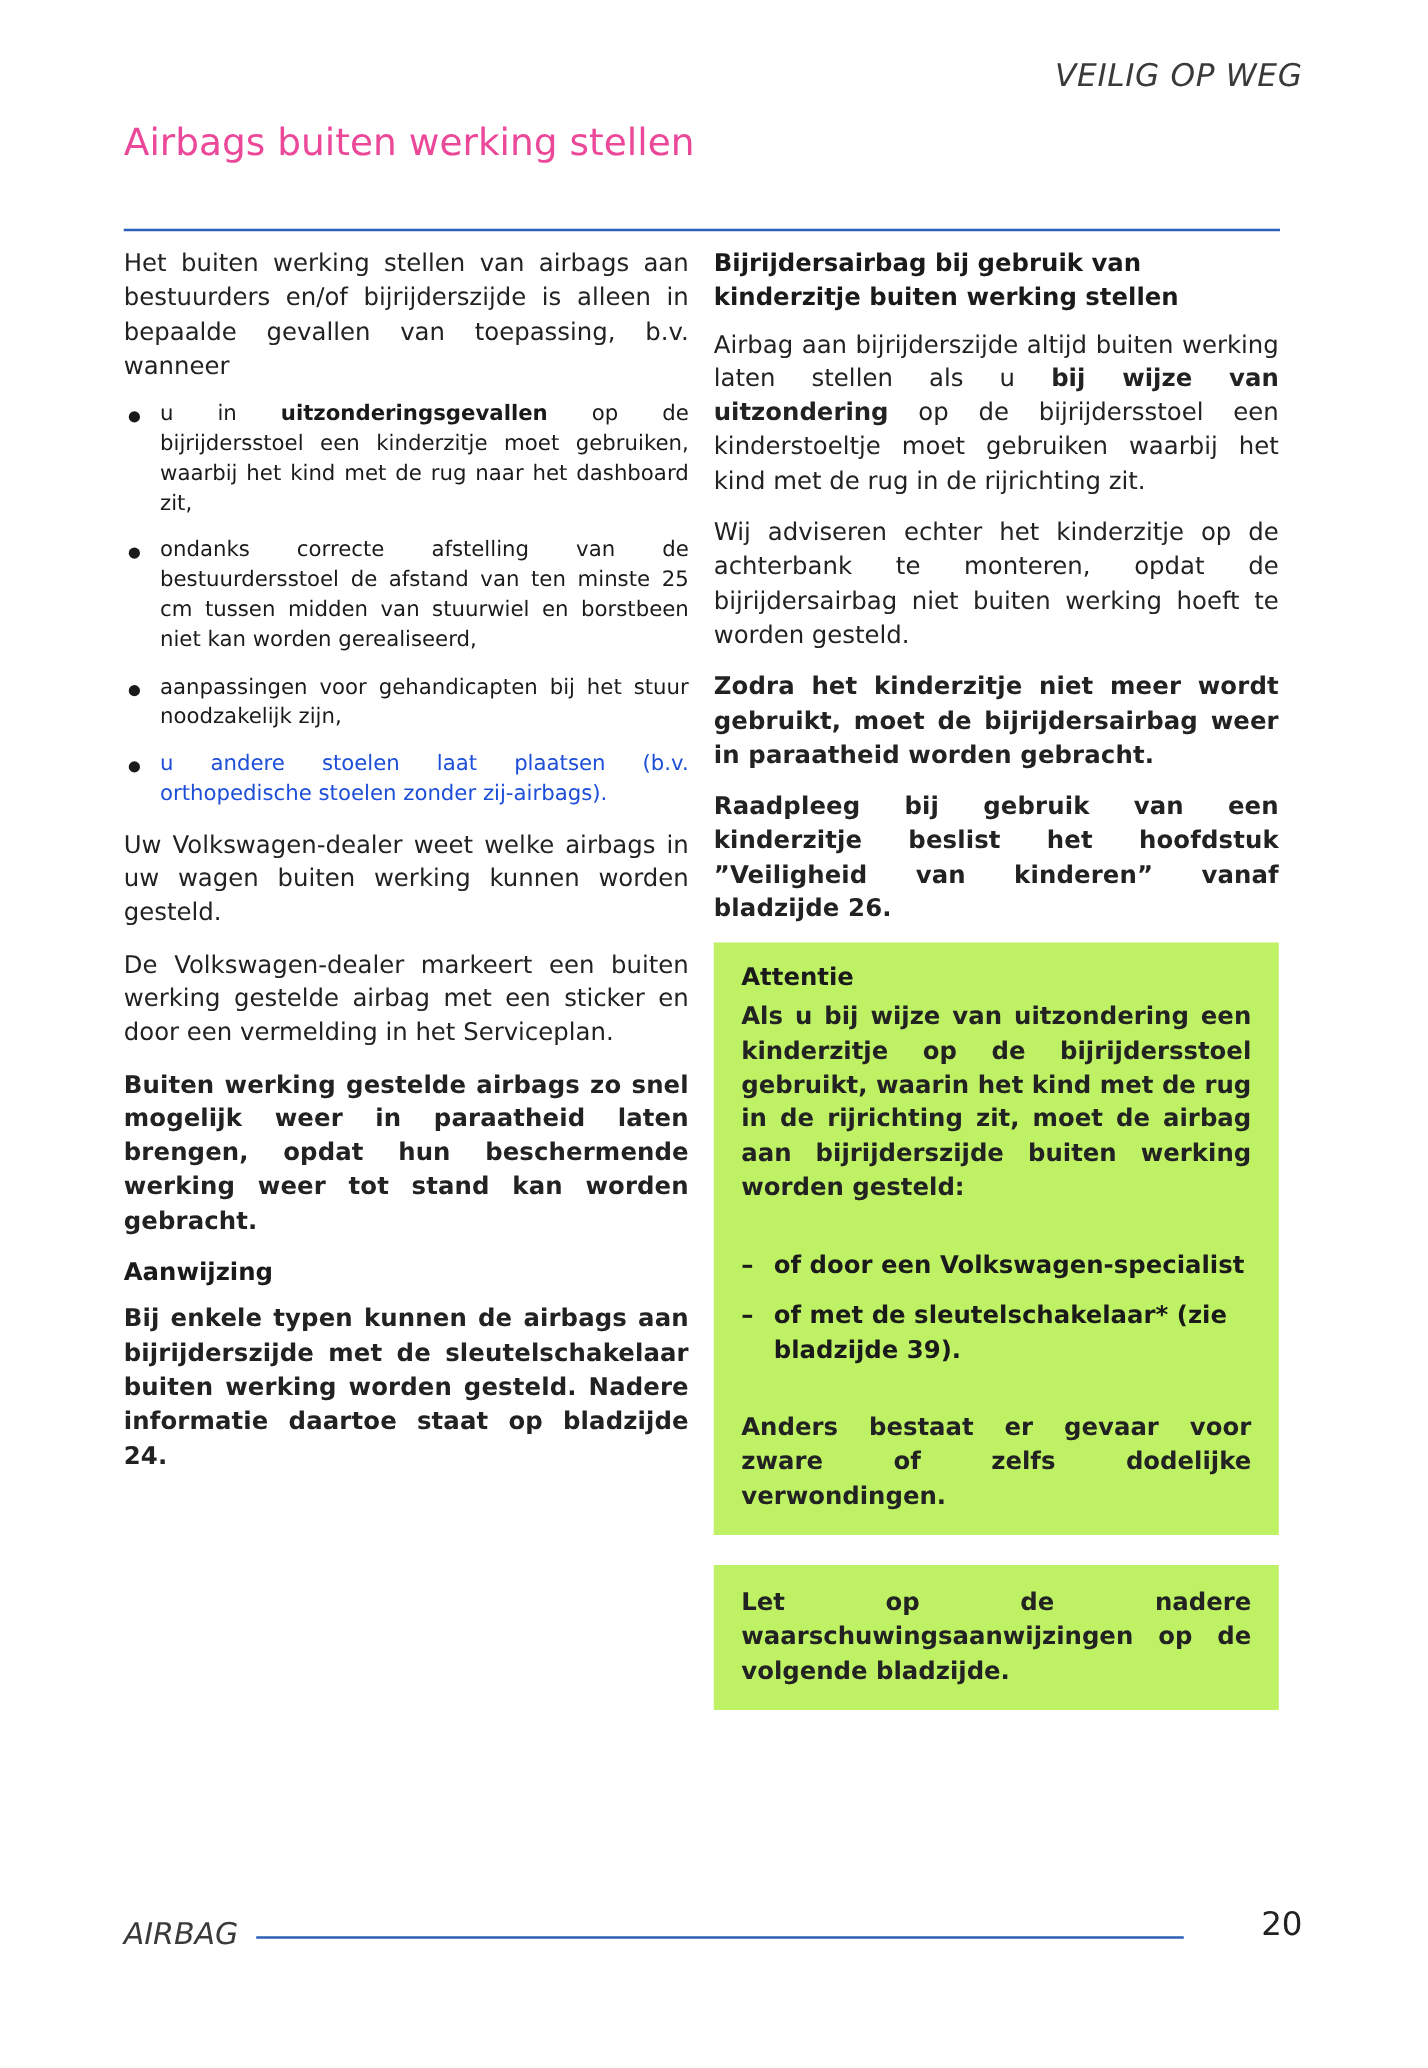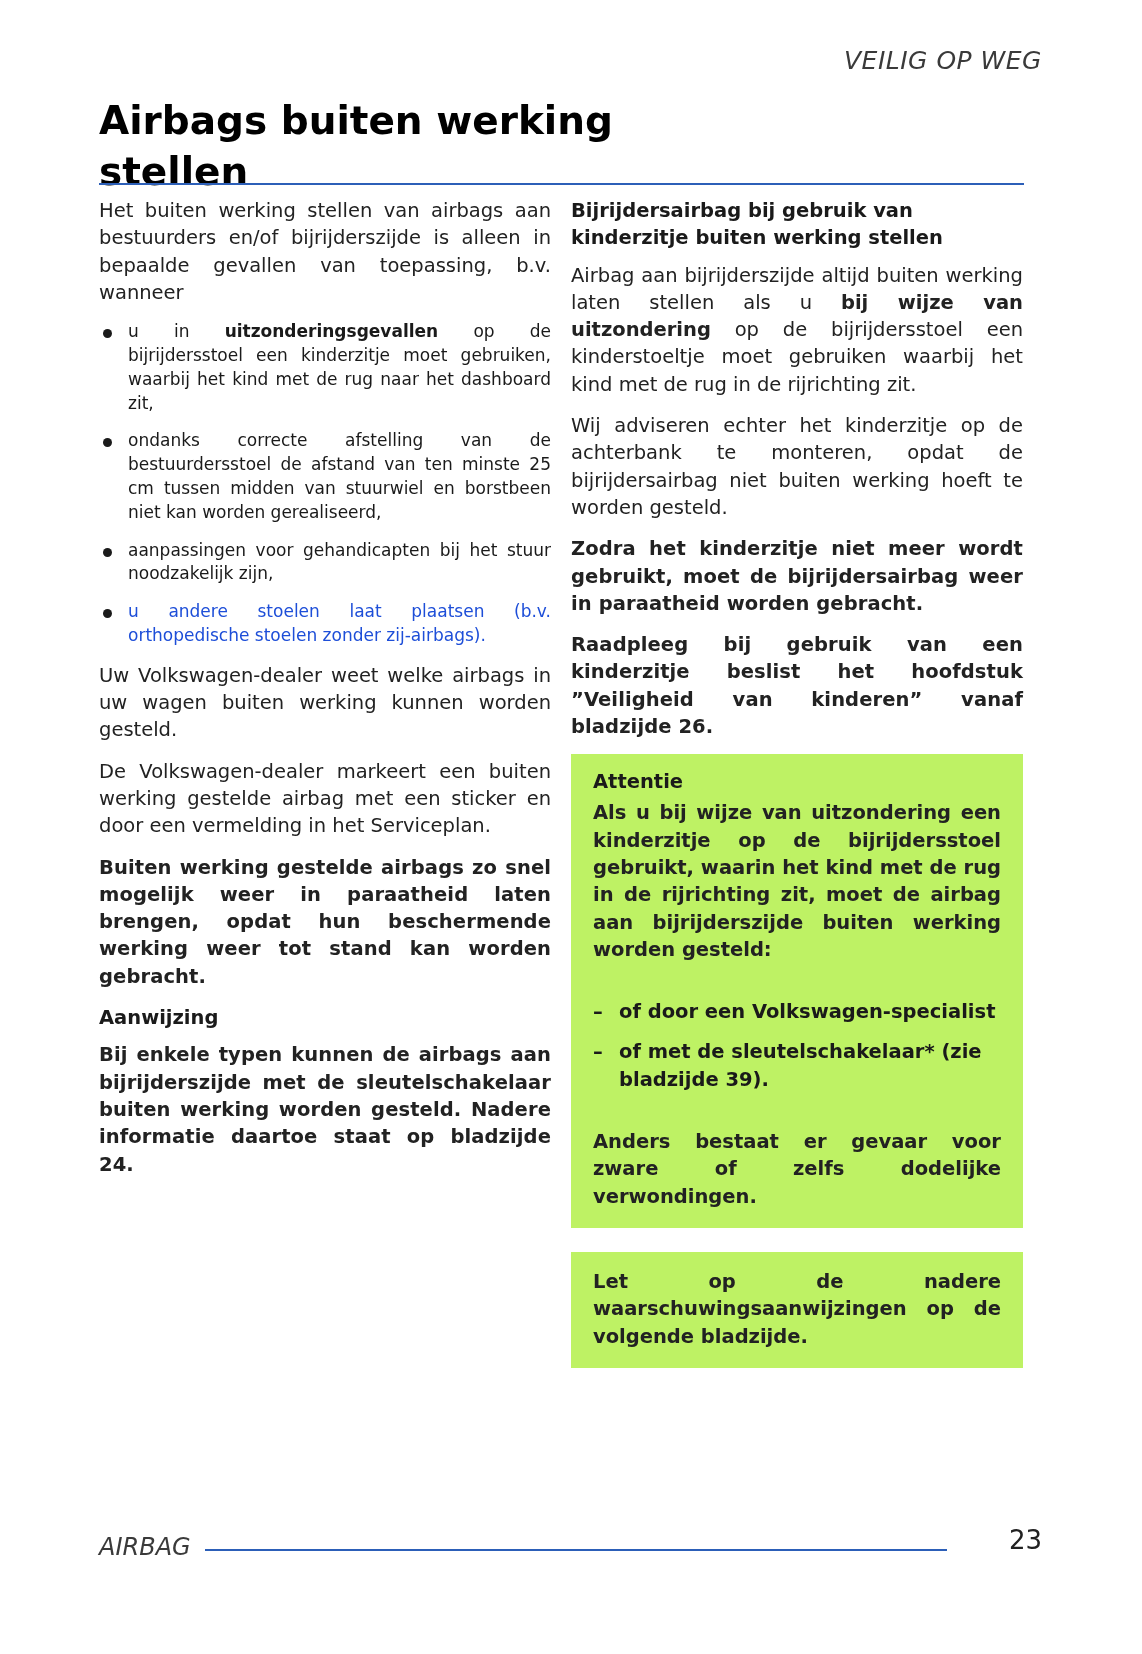--- a/index.html
+++ b/index.html
@@ -35,24 +35,24 @@
     color: #3a3a3a;
     white-space: nowrap;
   }
 
   .chapter-title {
     position: absolute;
     left: 99px;
     top: 95px;
     width: 560px;
     font-family: "DejaVu Sans", sans-serif;
-    font-weight: bold;
-    font-size: 39px;
+    font-weight: normal;
+    font-size: 30px;
     line-height: 1.32;
-    color: #000000;
+    color: #ec4899;
   }
 
   .title-rule {
     position: absolute;
     left: 99px;
     top: 183px;
     width: 925px;
     height: 2px;
     background: #2c5fb8;
   }
@@ -245,15 +245,15 @@
 
     <div style="height:18px"></div>
 
     <div class="note-box">
       <p>Let op de nadere waarschuwingsaanwijzingen op de volgende bladzijde.</p>
     </div>
   </div>
 
   <div class="footer-label">AIRBAG</div>
   <div class="footer-rule"></div>
-  <div class="page-number">23</div>
+  <div class="page-number">20</div>
 
 </div>
 
 </body></html>

